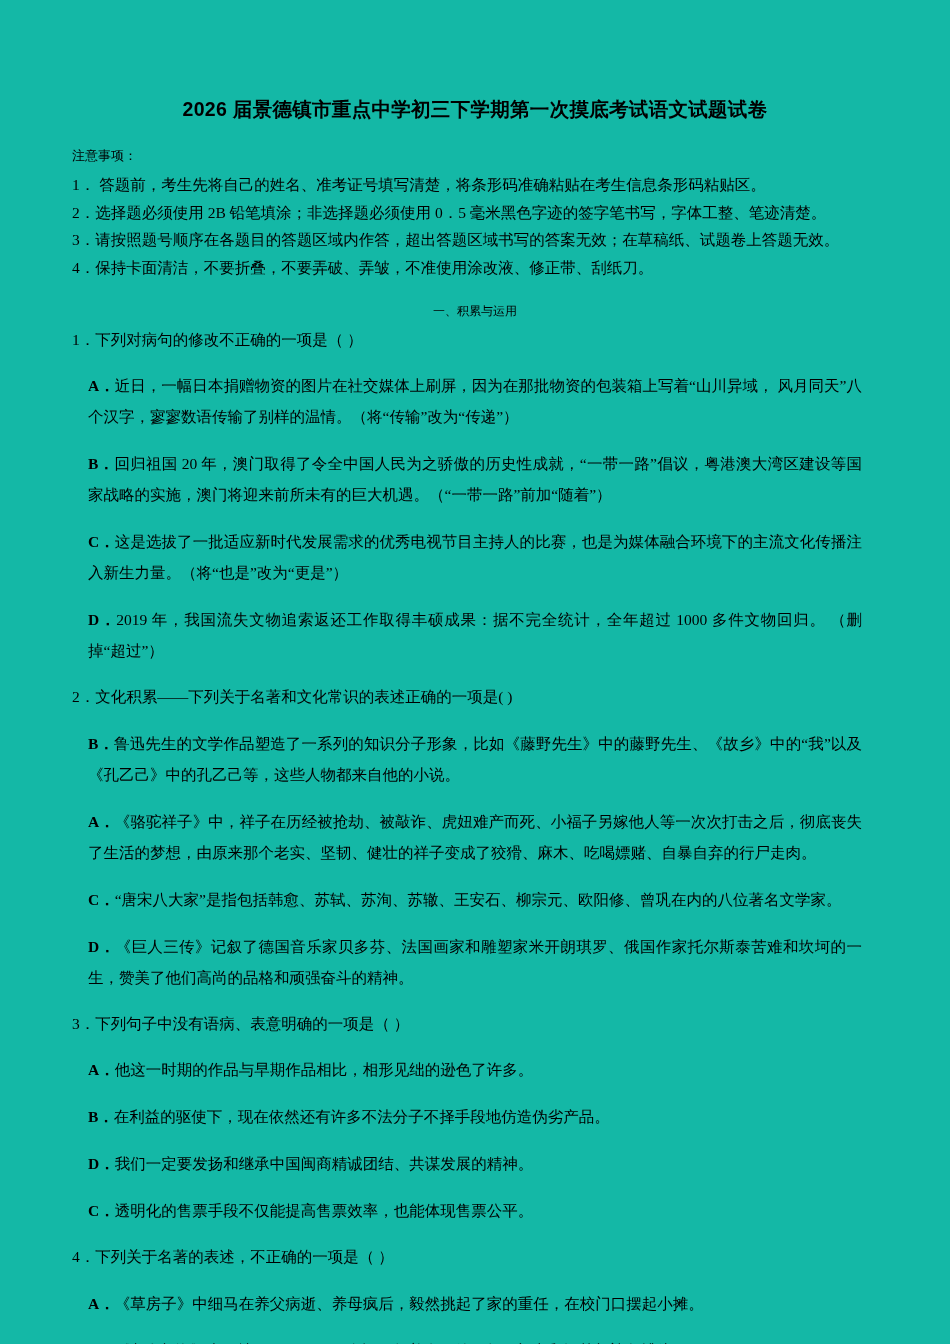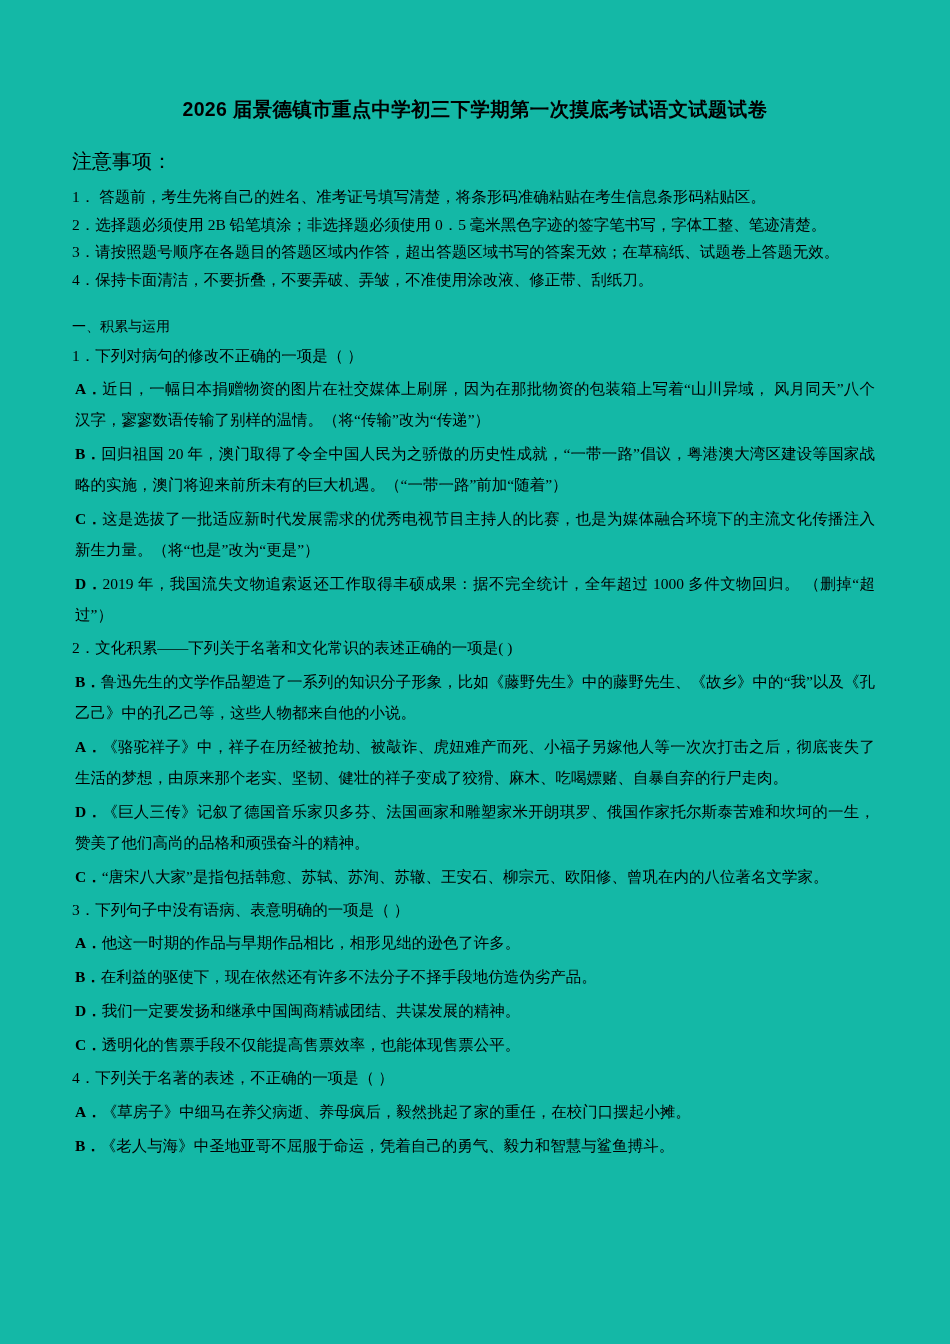--- a/index.html
+++ b/index.html
@@ -23,46 +23,46 @@
   .doc-title {
     font-family: "Liberation Sans", "DejaVu Sans", sans-serif;
     font-weight: bold;
     font-size: 19.5px;
     text-align: center;
     letter-spacing: 0.3px;
     margin: 0 0 22px 0;
     line-height: 1.4;
   }
   .notice-heading {
-    font-size: 20px;
+    font-size: 13px;
     font-weight: normal;
     margin: 0 0 3px 0;
     line-height: 1.75;
-    font-family: Liberation Mono, monospace;
   }
   .notice-item {
     font-size: 15.5px;
     line-height: 1.78;
     margin: 0;
     text-indent: 0;
   }
   .section-heading {
-    font-size: 14px;
+    font-size: 12px;
     line-height: 1.8;
     margin: 20px 0 0 0;
+    text-align: center;
   }
   .q-stem {
     font-size: 15.5px;
     line-height: 1.9;
     margin: 2px 0 0 0;
   }
   .opt {
     font-size: 15.5px;
     line-height: 2.0;
-    margin: 3px;
+    margin: 16px;
     text-align: justify;
     text-justify: inter-ideograph;
   }
   .opt .lbl {
     font-weight: bold;
   }
 </style>
 </head>
 <body>
 
@@ -86,22 +86,22 @@
       <p class="opt"><span class="lbl">A．</span><span>近日，一幅日本捐赠物资的图片在社交媒体上刷屏，因为在那批物资的包装箱上写着“山川异域，  风月同天”八个汉字，寥寥数语传输了别样的温情。（将“传输”改为“传递”）</span></p>
       <p class="opt"><span class="lbl">B．</span><span>回归祖国 20 年，澳门取得了令全中国人民为之骄傲的历史性成就，“一带一路”倡议，粤港澳大湾区建设等国家战略的实施，澳门将迎来前所未有的巨大机遇。（“一带一路”前加“随着”）</span></p>
       <p class="opt"><span class="lbl">C．</span><span>这是选拔了一批适应新时代发展需求的优秀电视节目主持人的比赛，也是为媒体融合环境下的主流文化传播注入新生力量。（将“也是”改为“更是”）</span></p>
       <p class="opt"><span class="lbl">D．</span><span>2019 年，我国流失文物追索返还工作取得丰硕成果：据不完全统计，全年超过 1000 多件文物回归。 （删掉“超过”）</span></p>
     </div>
 
     <div>
       <p class="q-stem">2．文化积累——下列关于名著和文化常识的表述正确的一项是(    )</p>
       <p class="opt"><span class="lbl">B．</span><span>鲁迅先生的文学作品塑造了一系列的知识分子形象，比如《藤野先生》中的藤野先生、《故乡》中的“我”以及《孔乙己》中的孔乙己等，这些人物都来自他的小说。</span></p>
       <p class="opt"><span class="lbl">A．</span><span>《骆驼祥子》中，祥子在历经被抢劫、被敲诈、虎妞难产而死、小福子另嫁他人等一次次打击之后，彻底丧失了生活的梦想，由原来那个老实、坚韧、健壮的祥子变成了狡猾、麻木、吃喝嫖赌、自暴自弃的行尸走肉。</span></p>
+      <p class="opt"><span class="lbl">C．</span><span>“唐宋八大家”是指包括韩愈、苏轼、苏洵、苏辙、王安石、柳宗元、欧阳修、曾巩在内的八位著名文学家。</span></p>
       <p class="opt"><span class="lbl">D．</span><span>《巨人三传》记叙了德国音乐家贝多芬、法国画家和雕塑家米开朗琪罗、俄国作家托尔斯泰苦难和坎坷的一生，赞美了他们高尚的品格和顽强奋斗的精神。</span></p>
-      <p class="opt"><span class="lbl">C．</span><span>“唐宋八大家”是指包括韩愈、苏轼、苏洵、苏辙、王安石、柳宗元、欧阳修、曾巩在内的八位著名文学家。</span></p>
     </div>
 
     <div>
       <p class="q-stem">3．下列句子中没有语病、表意明确的一项是（       ）</p>
       <p class="opt"><span class="lbl">A．</span><span>他这一时期的作品与早期作品相比，相形见绌的逊色了许多。</span></p>
       <p class="opt"><span class="lbl">B．</span><span>在利益的驱使下，现在依然还有许多不法分子不择手段地仿造伪劣产品。</span></p>
       <p class="opt"><span class="lbl">D．</span><span>我们一定要发扬和继承中国闽商精诚团结、共谋发展的精神。</span></p>
       <p class="opt"><span class="lbl">C．</span><span>透明化的售票手段不仅能提高售票效率，也能体现售票公平。</span></p>
     </div>
 

